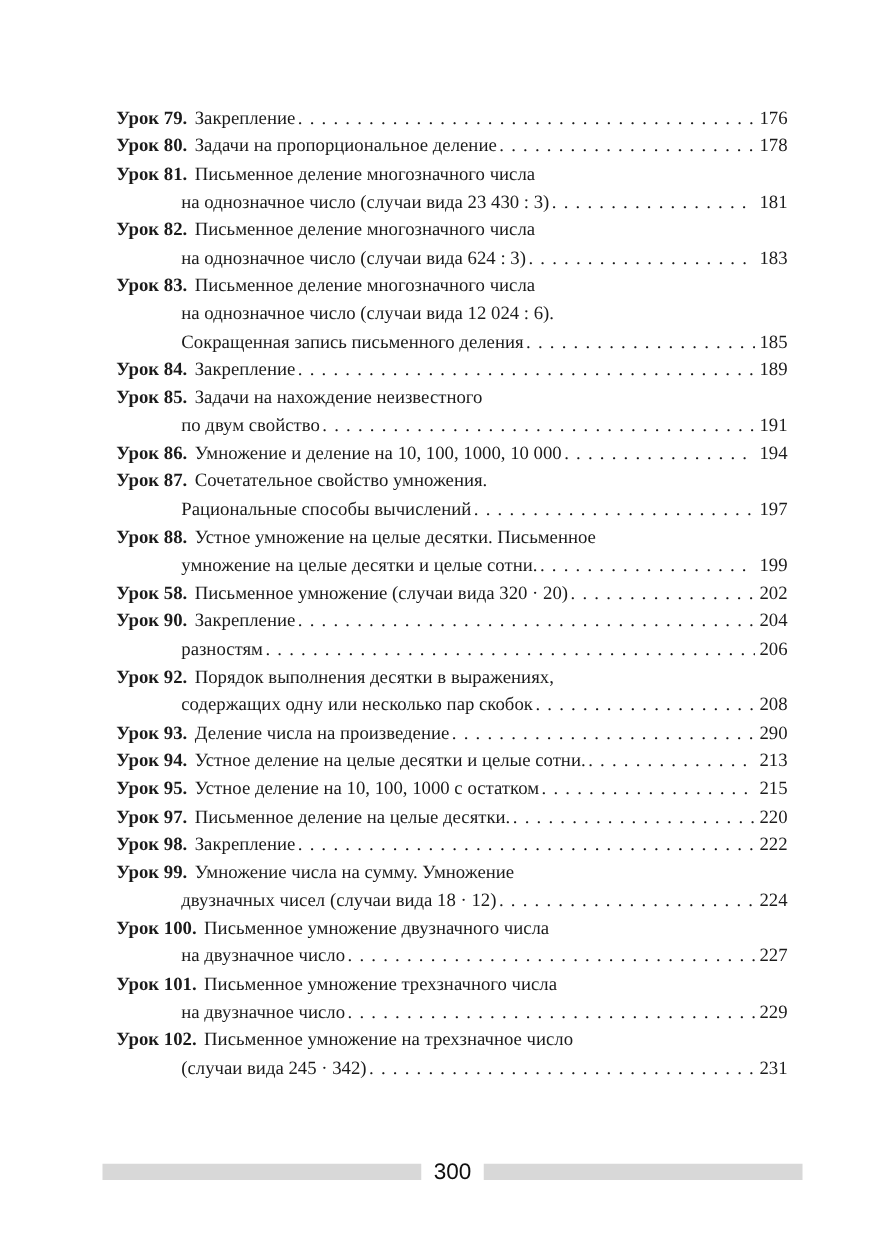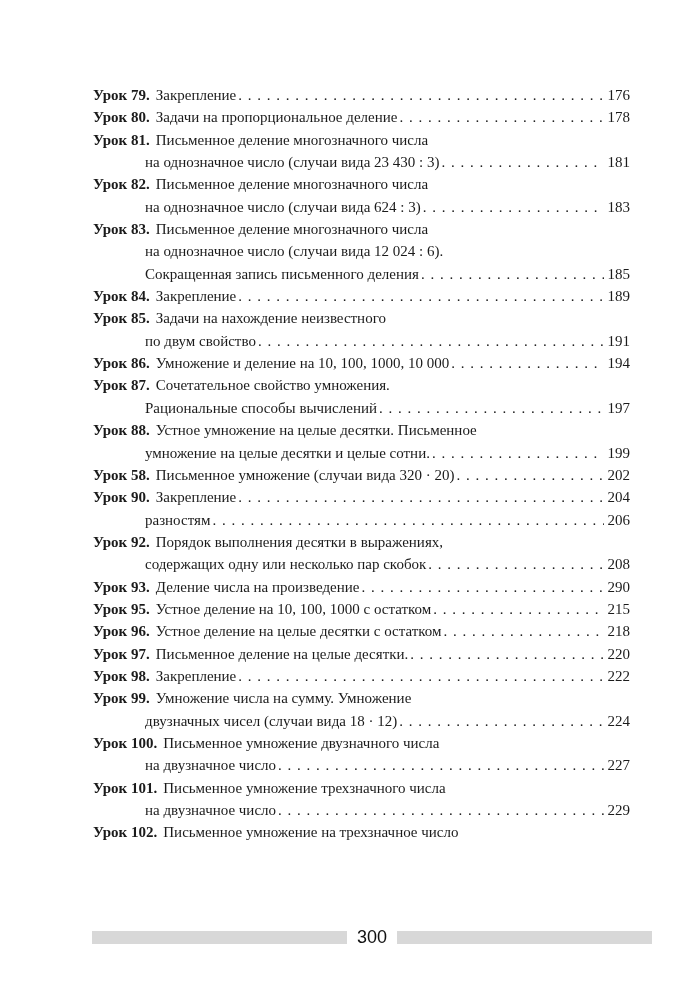--- a/index.html
+++ b/index.html
@@ -52,21 +52,21 @@
   .leader::after {
     content: ". . . . . . . . . . . . . . . . . . . . . . . . . . . . . . . . . . . . . . . . . . . . . . . . . . . . . . . . . . . . . . . . . . . . . . . .";
     letter-spacing: 1px;
   }
   .pagenum {
     flex: 0 0 auto;
     text-align: left;
   }
   .footer {
     position: absolute;
-    left: 92px;
+    left: 82px;
     top: 924px;
     width: 560px;
     height: 26px;
     display: flex;
     align-items: center;
   }
   .footer-bar {
     flex: 1 1 auto;
     height: 13px;
     background: #d8d8d8;
@@ -132,24 +132,24 @@
         <div class="line cont"><span class="text">разностям</span><span class="leader"></span><span class="pagenum">206</span></div>
       </div>
       <div class="entry">
         <div class="line first"><span class="label">Урок 92.</span><span class="text">Порядок выполнения десятки в выражениях,</span></div>
         <div class="line cont"><span class="text">содержащих одну или несколько пар скобок</span><span class="leader"></span><span class="pagenum">208</span></div>
       </div>
       <div class="entry">
         <div class="line first"><span class="label">Урок 93.</span><span class="text">Деление числа на произведение</span><span class="leader"></span><span class="pagenum">290</span></div>
       </div>
       <div class="entry">
-        <div class="line first"><span class="label">Урок 95.</span><span class="text">Устное деление на 10, 100, 1000 с остатком</span><span class="leader"></span><span class="pagenum">215</span></div>
+        <div class="line first"><span class="label">Урок 94.</span><span class="text">Устное деление на целые десятки и целые сотни.</span><span class="leader"></span><span class="pagenum">213</span></div>
       </div>
       <div class="entry">
-        <div class="line first"><span class="label">Урок 96.</span><span class="text">Устное деление на целые десятки с остатком</span><span class="leader"></span><span class="pagenum">218</span></div>
+        <div class="line first"><span class="label">Урок 95.</span><span class="text">Устное деление на 10, 100, 1000 с остатком</span><span class="leader"></span><span class="pagenum">215</span></div>
       </div>
       <div class="entry">
         <div class="line first"><span class="label">Урок 97.</span><span class="text">Письменное деление на целые десятки.</span><span class="leader"></span><span class="pagenum">220</span></div>
       </div>
       <div class="entry">
         <div class="line first"><span class="label">Урок 98.</span><span class="text">Закрепление</span><span class="leader"></span><span class="pagenum">222</span></div>
       </div>
       <div class="entry">
         <div class="line first"><span class="label">Урок 99.</span><span class="text">Умножение числа на сумму. Умножение</span></div>
         <div class="line cont"><span class="text">двузначных чисел (случаи вида 18 · 12)</span><span class="leader"></span><span class="pagenum">224</span></div>
@@ -157,20 +157,21 @@
       <div class="entry">
         <div class="line first"><span class="label">Урок 100.</span><span class="text">Письменное умножение двузначного числа</span></div>
         <div class="line cont"><span class="text">на двузначное число</span><span class="leader"></span><span class="pagenum">227</span></div>
       </div>
       <div class="entry">
         <div class="line first"><span class="label">Урок 101.</span><span class="text">Письменное умножение трехзначного числа</span></div>
         <div class="line cont"><span class="text">на двузначное число</span><span class="leader"></span><span class="pagenum">229</span></div>
       </div>
       <div class="entry">
         <div class="line first"><span class="label">Урок 102.</span><span class="text">Письменное умножение на трехзначное число</span></div>
+        <div class="line cont"><span class="text">(случаи вида 245 · 342)</span><span class="leader"></span><span class="pagenum">231</span></div>
       </div>
     </div>
 
   <div class="footer">
     <div class="footer-bar"></div>
     <div class="footer-page">300</div>
     <div class="footer-bar"></div>
   </div>
 
 </div>

